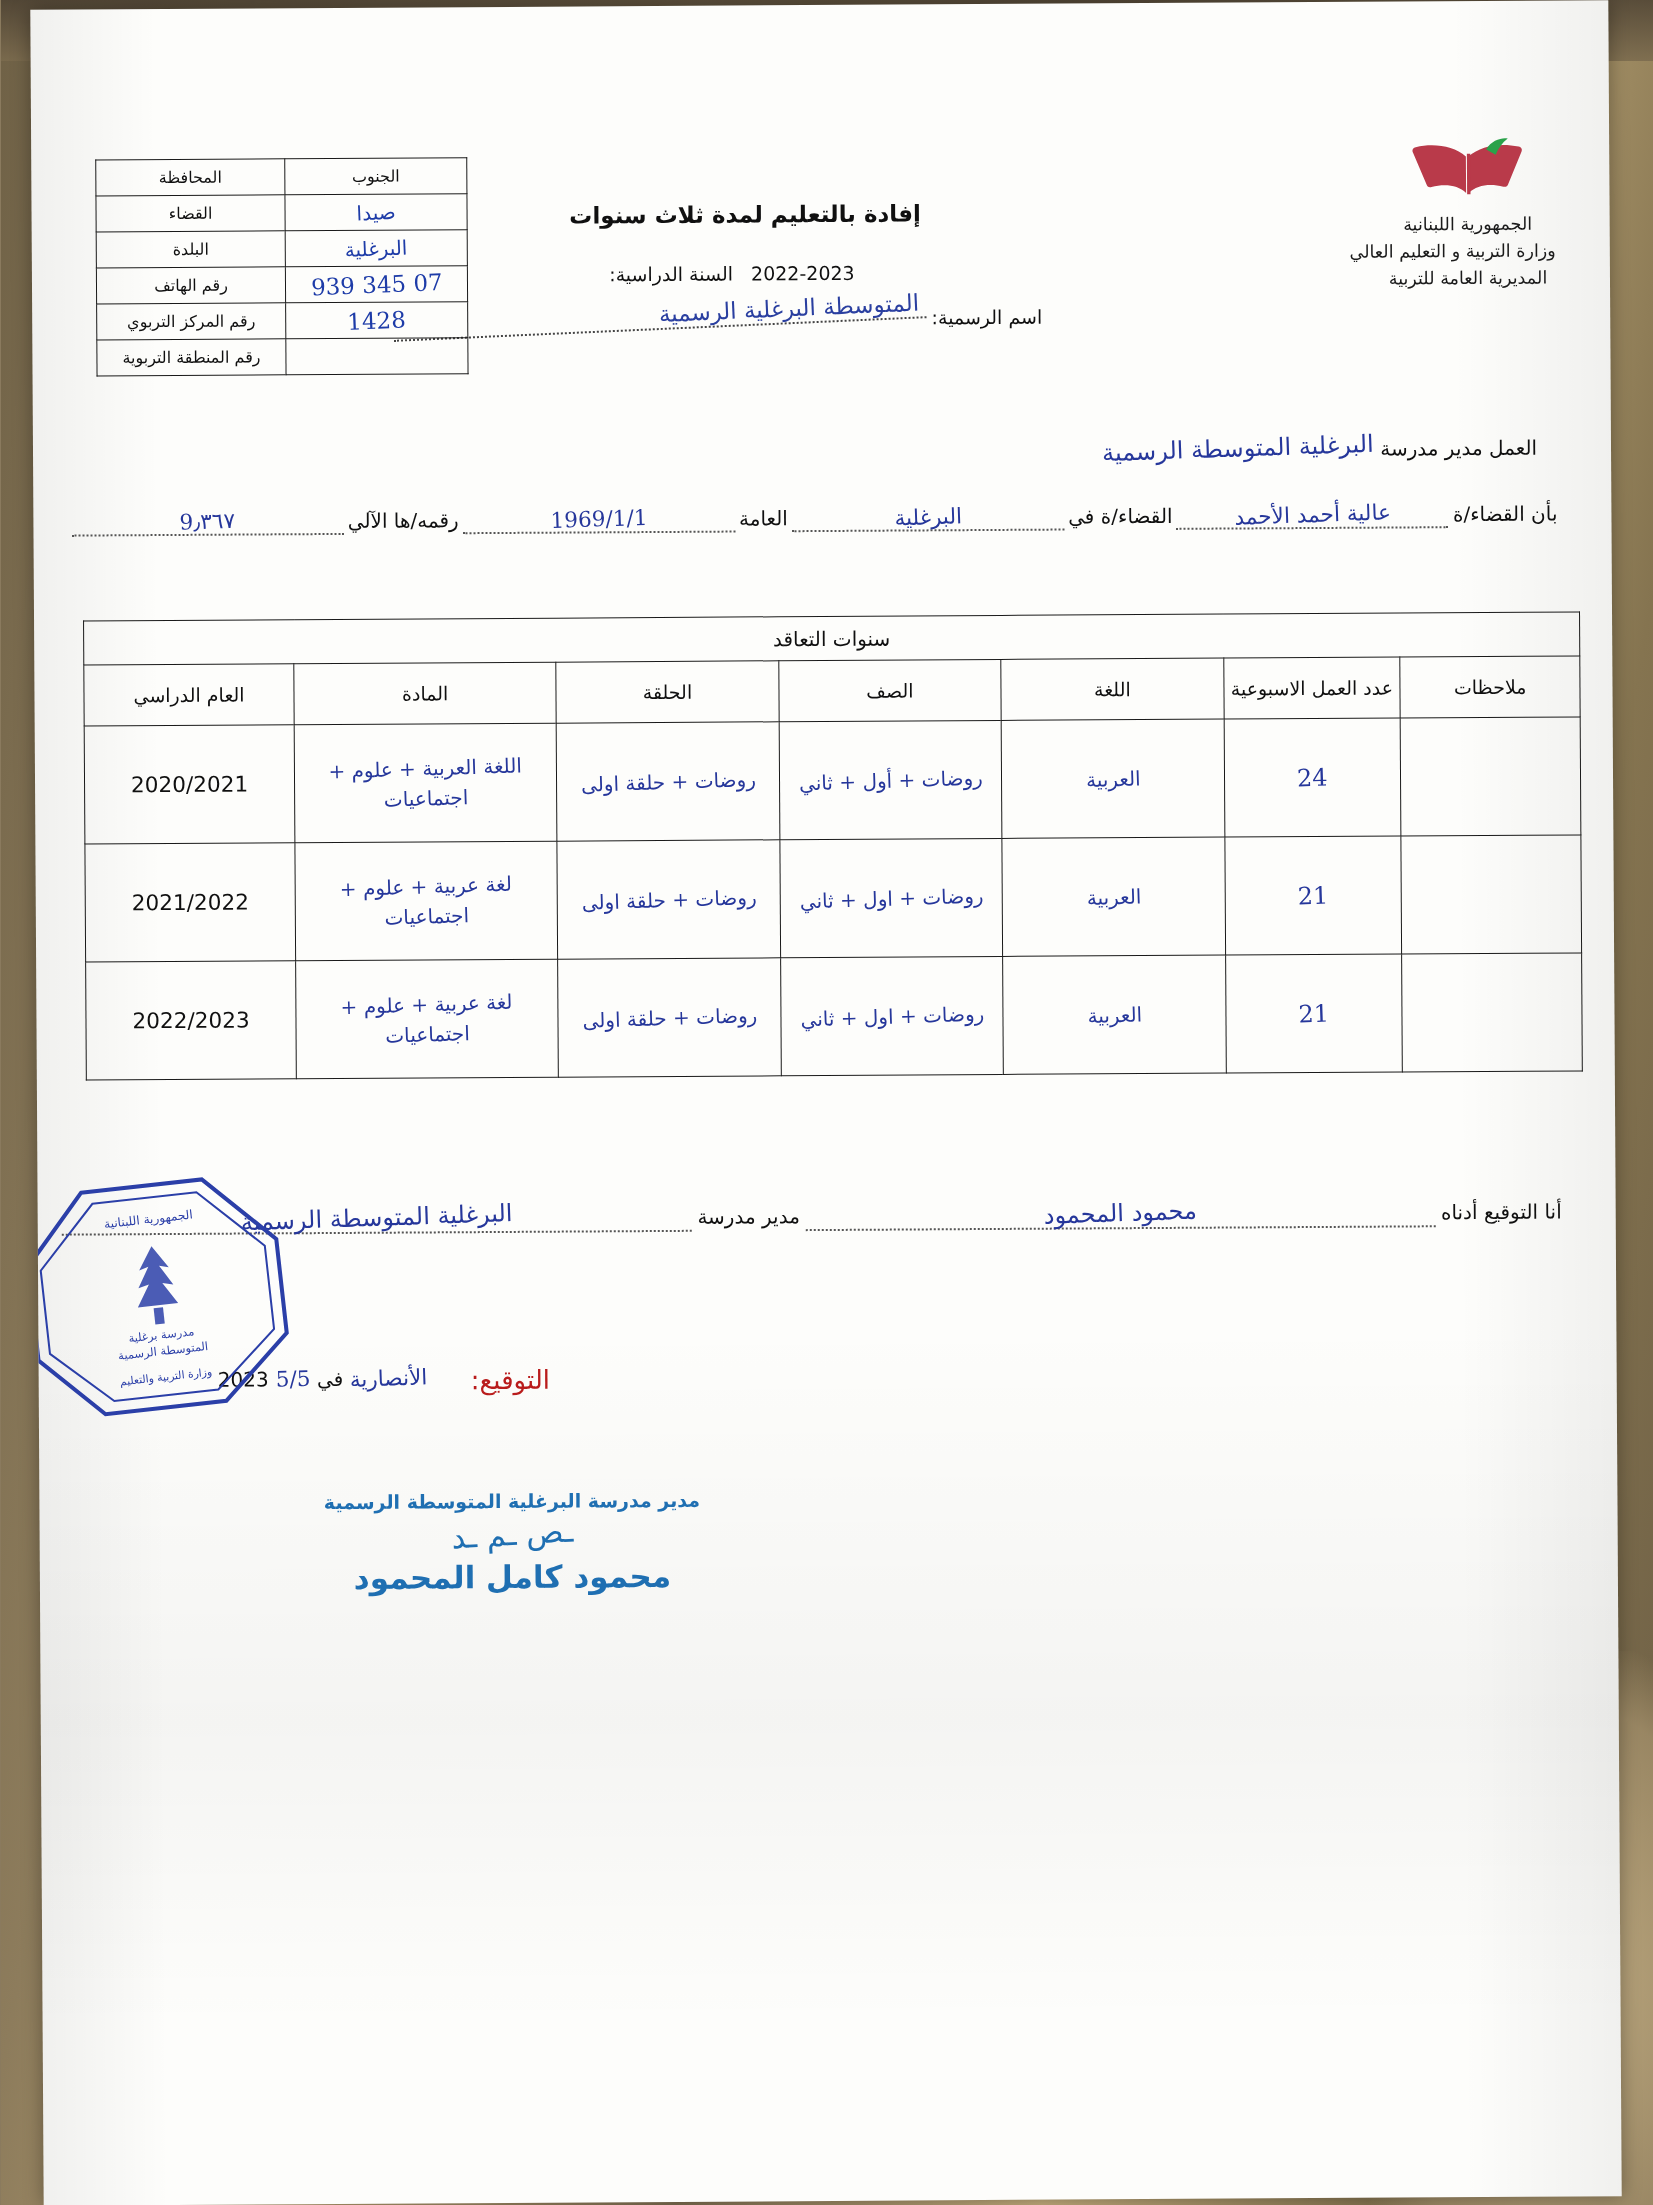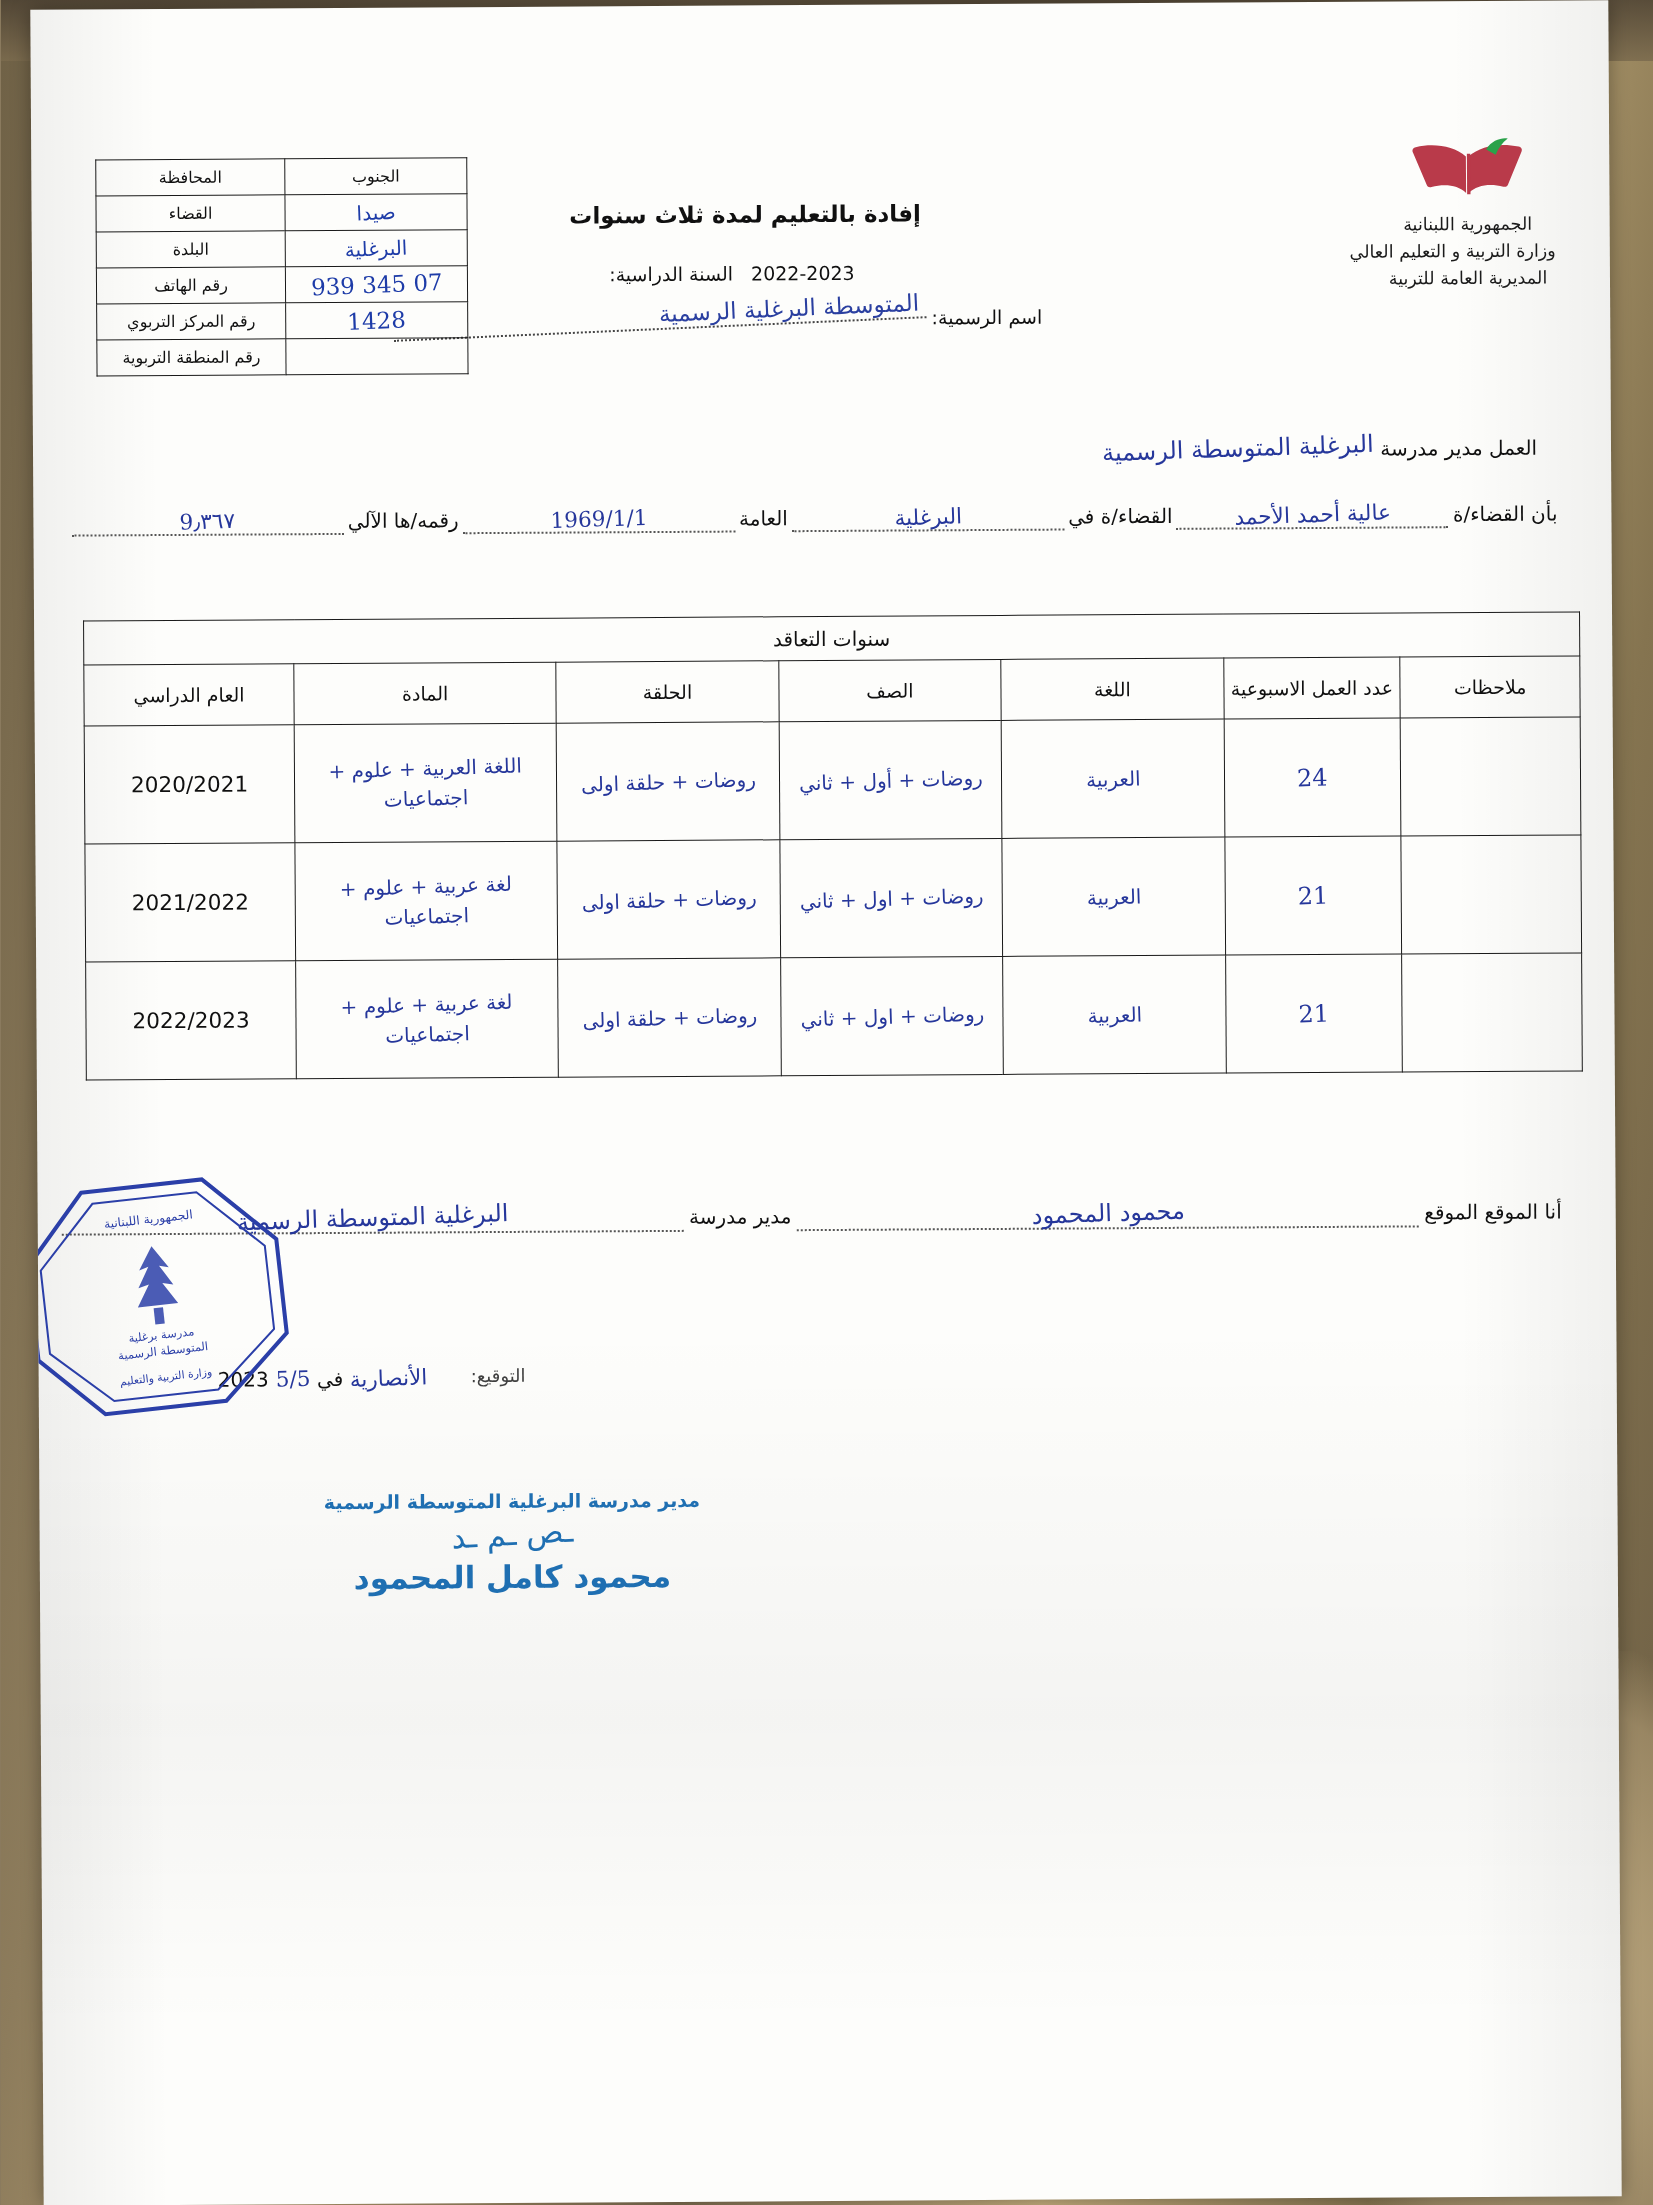--- a/index.html
+++ b/index.html
@@ -154,21 +154,21 @@
   .cell-hw.num{font-size:24px;}
   .year-num{font-size:21.6px;}
 
   
   .foot-line{
     position:absolute;right:54px;top:1196px;width:1500px;
     font-size:20px;color:#101010;display:flex;align-items:baseline;gap:5.4px;
   }
   .foot-sign{
     position:absolute;left:432px;top:1358px;
-    font-size:18px;color:#404040;
+    font-size:26px;color:#b91c1c;
   }
   .foot-date{
     position:absolute;right:1189px;top:1358px;
     font-size:20px;color:#101010;display:flex;align-items:baseline;gap:6.8px;
   }
 
   
   .stamp{
     position:absolute;left:-27px;top:1149px;
     width:291px;height:270px;
@@ -321,21 +321,21 @@
         <td><span class="cell-hw">العربية</span></td>
         <td><span class="cell-hw">روضات + اول + ثاني</span></td>
         <td><span class="cell-hw">روضات + حلقة اولى</span></td>
         <td><span class="cell-hw">لغة عربية + علوم + اجتماعيات</span></td>
         <td class="year-num">2022/2023</td>
       </tr>
     </tbody>
   </table>
 
   <div class="foot-line">
-    <span>أنا الموقع الموقع</span>
+    <span>أنا التوقيع أدناه</span>
     <span class="fill"><span class="hw l">محمود المحمود</span></span>
     <span>مدير مدرسة</span>
     <span class="fill"><span class="hw l">البرغلية المتوسطة الرسمية</span></span>
   </div>
 
   <div class="foot-sign">التوقيع:</div>
 
   <div class="foot-date">
     <span class="hw m">الأنصارية</span>
     <span>في</span>

